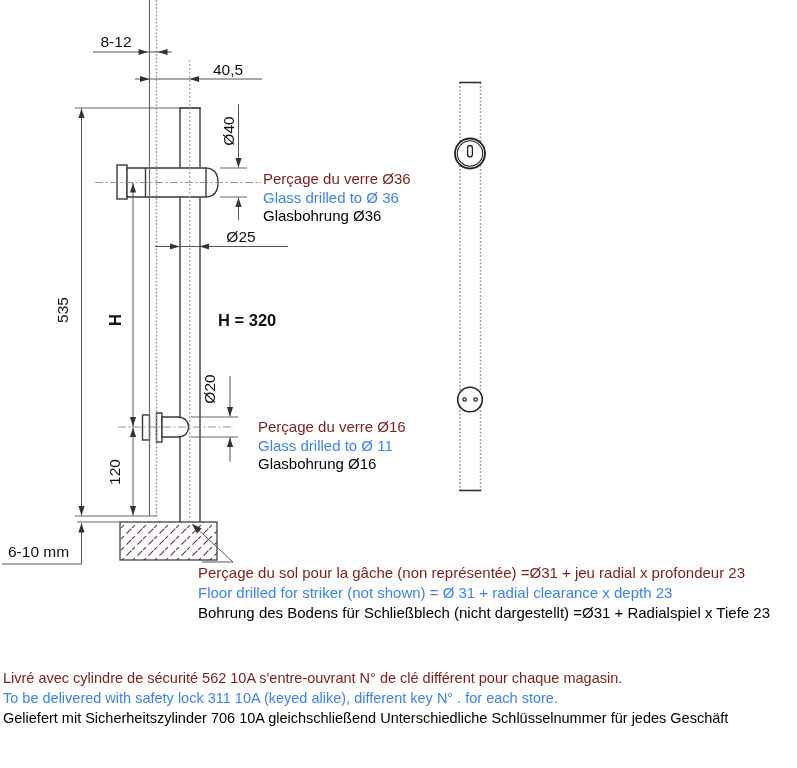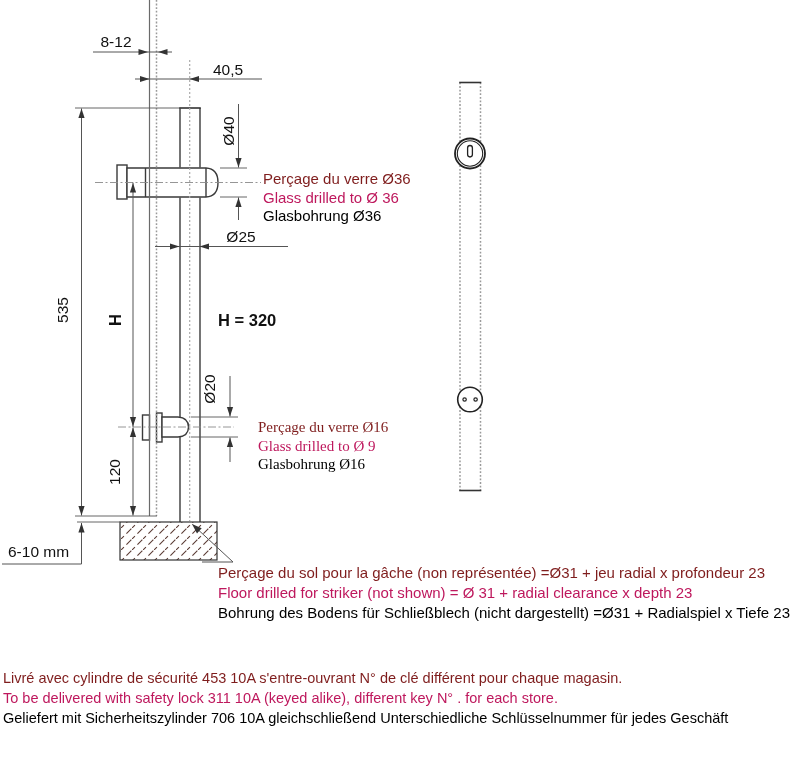--- a/index.html
+++ b/index.html
@@ -3,24 +3,24 @@
 <meta charset="utf-8">
 <style>
   html,body{margin:0;padding:0;background:#ffffff;width:797px;height:768px;overflow:hidden;
             font-family:"Liberation Sans","DejaVu Sans",sans-serif;}
   .stage{position:relative;width:797px;height:538px;background:#fff;}
   svg{position:absolute;left:0;top:0;}
   .dim-text{font-size:15.5px;fill:#111;font-family:"Liberation Sans","DejaVu Sans",sans-serif;}
   .dim-bold{font-weight:bold;font-size:16.5px;}
   .note{position:absolute;white-space:nowrap;font-size:15px;line-height:18.5px;}
   .note div{white-space:nowrap;}
-  .floor-note{line-height:20px;margin-left:20px;}
+  .floor-note{line-height:20px;}
   .bottom-note{font-size:14.5px;line-height:20px;}
   .fr{color:#7f1d1d;}
-  .en{color:#be185d;}
+  .en{color:#3b82f6;}
   .de{color:#000000;}
   .ln{stroke:#3a3a3a;stroke-width:1.4;fill:none;}
   .ln-thick{stroke:#333;stroke-width:1.6;fill:none;}
   .dim{stroke:#555;stroke-width:1;fill:none;}
   .ext{stroke:#555;stroke-width:0.9;fill:none;}
   .arrow{fill:#333;stroke:none;}
   .dash{stroke:#9a9a9a;stroke-width:1.5;stroke-dasharray:1.8 1.8;fill:none;}
   .cline{stroke:#aaa;stroke-width:1.2;stroke-dasharray:2 2;fill:none;}
   .cline2{stroke:#8a8a8a;stroke-width:0.9;stroke-dasharray:8 2.5 2 2.5;fill:none;}
   .whitefill{fill:#fff;stroke:#3a3a3a;stroke-width:1.4;}
@@ -169,31 +169,31 @@
     </g>
   </g>
 </svg>
 
 <div class="note" style="left:263px;top:170px;">
   <div class="fr">Perçage du verre Ø36</div>
   <div class="en">Glass drilled to Ø 36</div>
   <div class="de">Glasbohrung Ø36</div>
 </div>
 
-<div class="note" style="left:258px;top:418px;font-family:Liberation Serif, serif;">
+<div class="note" style="left:258px;top:418px;">
   <div class="fr">Perçage du verre Ø16</div>
-  <div class="en">Glass drilled to Ø 9</div>
+  <div class="en">Glass drilled to Ø 11</div>
   <div class="de">Glasbohrung Ø16</div>
 </div>
 
 <div class="note floor-note" style="left:198px;top:563px;">
   <div class="fr">Perçage du sol pour la gâche (non représentée) =Ø31 + jeu radial x profondeur 23</div>
   <div class="en">Floor drilled for striker (not shown) = Ø 31 + radial clearance x depth 23</div>
   <div class="de">Bohrung des Bodens für Schließblech (nicht dargestellt) =Ø31 + Radialspiel x Tiefe 23</div>
 </div>
 
 <div class="note bottom-note" style="left:3px;top:668px;">
-  <div class="fr">Livré avec cylindre de sécurité 453 10A s'entre-ouvrant N° de clé différent pour chaque magasin.</div>
+  <div class="fr">Livré avec cylindre de sécurité 562 10A s'entre-ouvrant N° de clé différent pour chaque magasin.</div>
   <div class="en">To be delivered with safety lock 311 10A (keyed alike), different key N° . for each store.</div>
   <div class="de">Geliefert mit Sicherheitszylinder 706 10A gleichschließend Unterschiedliche Schlüsselnummer für jedes Geschäft</div>
 </div>
 
 </div>
 
 </body></html>

